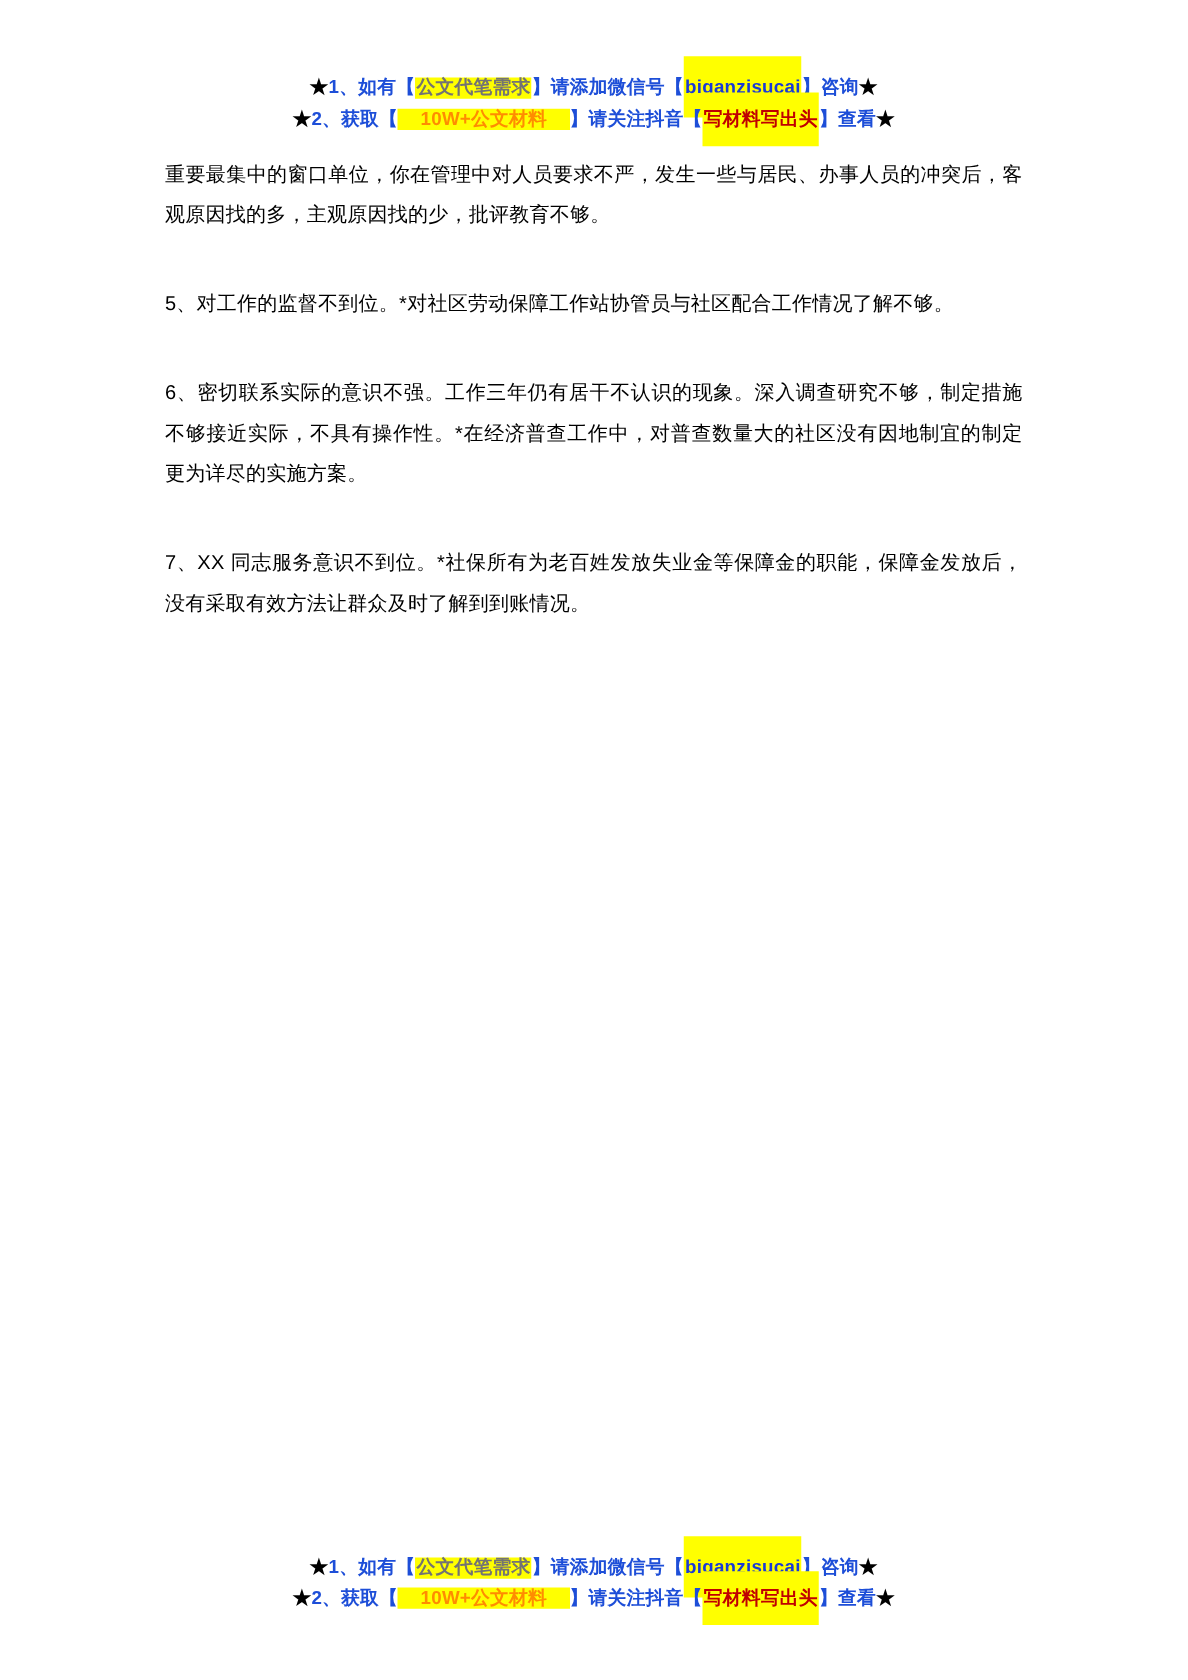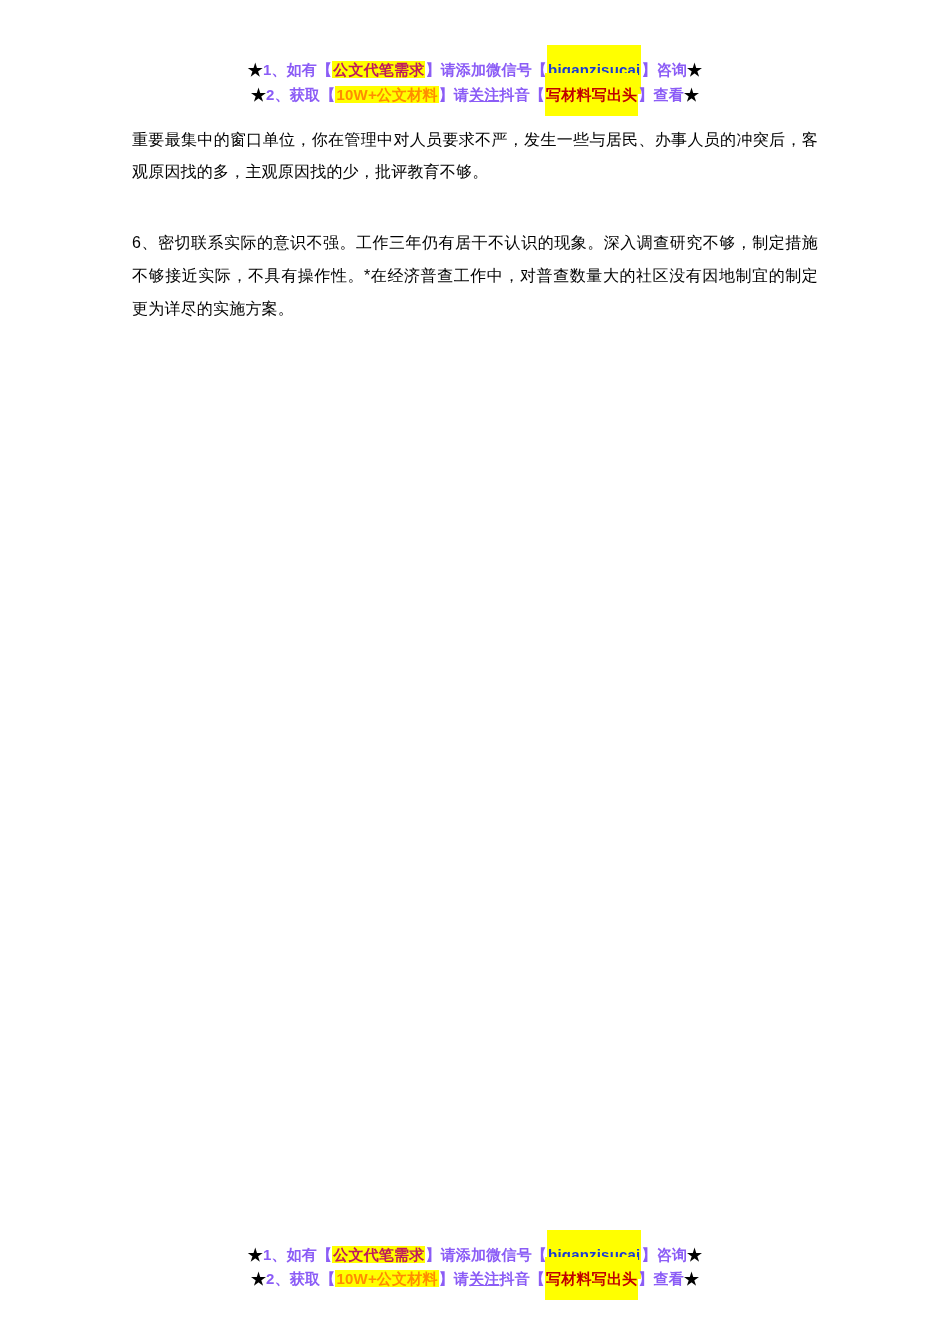--- a/index.html
+++ b/index.html
@@ -38,42 +38,43 @@
   .banner-bottom {
     position: absolute;
     left: 0;
     right: 0;
     bottom: 52px;
   }
   .banner-line {
     display: block;
   }
   .star { color: #000; }
-  .txt-black { color: #8b5cf6; text-align: right; }
+  .txt-black { color: #1d4ed8; text-align: right; }
   .hl-red {
     background: #ffff00;
-    color: #be185d;
+    color: #737373;
     padding: 0 1px;
+    font-family: Liberation Mono, monospace;
   }
   .hl-orange {
     background: #ffff00;
     color: #ff8c00;
-    padding: 0 1px;
+    padding: 0 18px;
   }
   .hl-blue {
     background: #ffff00;
     color: #1a3ad6;
     padding: 16px 1px;
   }
   .hl-darkred {
     background: #ffff00;
     color: #c00000;
     padding: 13px 1px;
   }
-  .underline { text-decoration: underline; }
+  .underline { }
 
   
   .doc-body {
     padding-top: 16px;
   }
   .para {
     font-size: 16px;
     line-height: 2.05;
     text-align: justify;
     text-justify: inter-ideograph;
@@ -96,21 +97,23 @@
     <span class="banner-line">
       <span class="star">★</span><span class="txt-black">1、如有【</span><span class="hl-red">公文代笔需求</span><span class="txt-black">】请添加微信号【</span><span class="hl-blue">biganzisucai</span><span class="txt-black">】咨询</span><span class="star">★</span>
     </span>
     <span class="banner-line">
       <span class="star">★</span><span class="txt-black">2、获取【</span><span class="hl-orange">10W+公文材料</span><span class="txt-black">】请</span><span class="txt-black underline">关注</span><span class="txt-black">抖音【</span><span class="hl-darkred">写材料写出头</span><span class="txt-black">】查看</span><span class="star">★</span>
     </span>
   </div>
 
   <div class="doc-body">
     <p class="para first">重要最集中的窗口单位，你在管理中对人员要求不严，发生一些与居民、办事人员的冲突后，客观原因找的多，主观原因找的少，批评教育不够。</p>
+    <p class="para">5、对工作的监督不到位。*对社区劳动保障工作站协管员与社区配合工作情况了解不够。</p>
     <p class="para">6、密切联系实际的意识不强。工作三年仍有居干不认识的现象。深入调查研究不够，制定措施不够接近实际，不具有操作性。*在经济普查工作中，对普查数量大的社区没有因地制宜的制定更为详尽的实施方案。</p>
+    <p class="para">7、XX 同志服务意识不到位。*社保所有为老百姓发放失业金等保障金的职能，保障金发放后，没有采取有效方法让群众及时了解到到账情况。</p>
   </div>
 
   <div class="banner banner-bottom">
     <span class="banner-line">
       <span class="star">★</span><span class="txt-black">1、如有【</span><span class="hl-red">公文代笔需求</span><span class="txt-black">】请添加微信号【</span><span class="hl-blue">biganzisucai</span><span class="txt-black">】咨询</span><span class="star">★</span>
     </span>
     <span class="banner-line">
       <span class="star">★</span><span class="txt-black">2、获取【</span><span class="hl-orange">10W+公文材料</span><span class="txt-black">】请</span><span class="txt-black underline">关注</span><span class="txt-black">抖音【</span><span class="hl-darkred">写材料写出头</span><span class="txt-black">】查看</span><span class="star">★</span>
     </span>
   </div>

